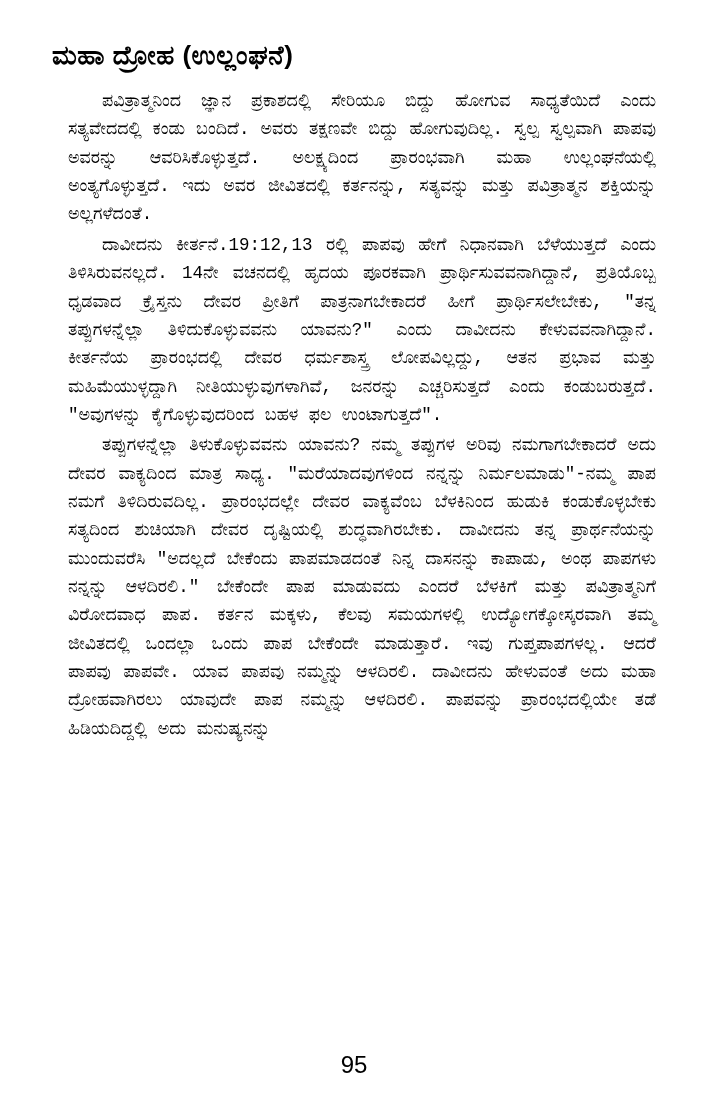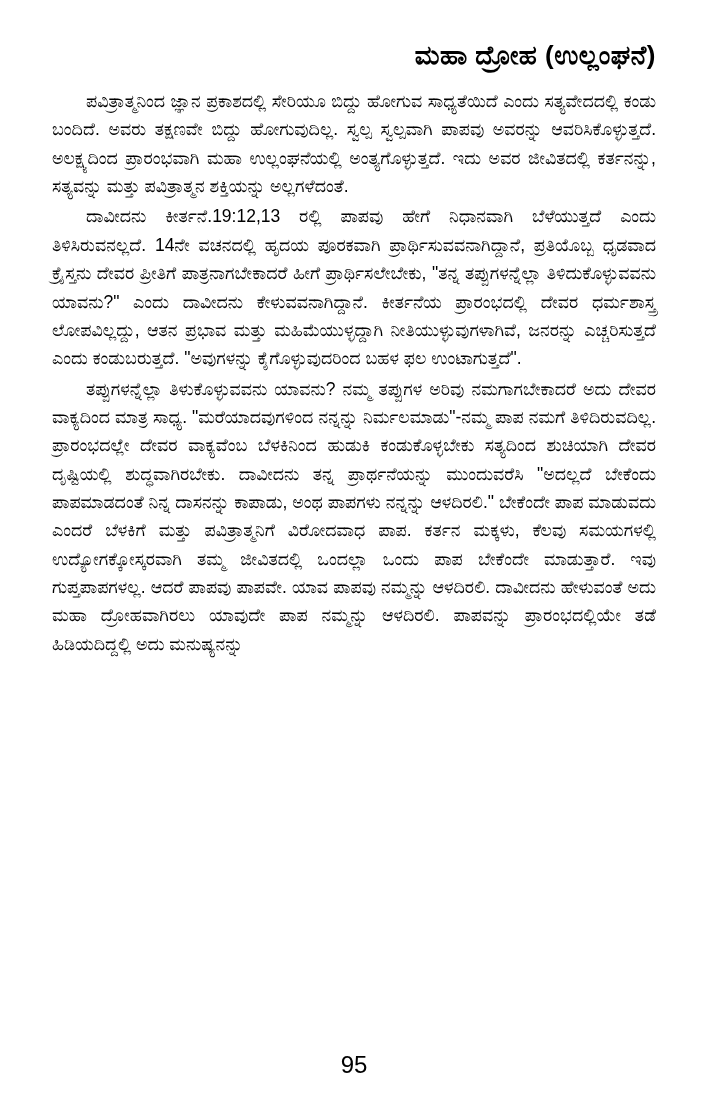--- a/index.html
+++ b/index.html
@@ -17,38 +17,39 @@
   }
   .page {
     width: 708px;
     height: 1105px;
     box-sizing: border-box;
     padding: 38px 52px 0 52px;
     position: relative;
     background: #ffffff;
   }
   .page-heading {
-    text-align: right;
+    text-align: left;
     font-size: 26px;
     font-weight: bold;
     letter-spacing: 0.5px;
     margin: 0 0 14px 0;
     line-height: 1.35;
     color: #000;
   }
   .body-text {
     font-size: 17.5px;
     line-height: 1.62;
     text-align: justify;
     text-justify: inter-word;
     color: #000;
   }
   .body-text p {
-    margin: 0 0 2px 0;
+    margin: 0 0 2px 16px;
     text-indent: 34px;
+    font-family: Liberation Mono, monospace;
   }
   .page-number {
     position: absolute;
     left: 0;
     right: 0;
     bottom: 26px;
     text-align: center;
     font-size: 24px;
     color: #000;
   }

